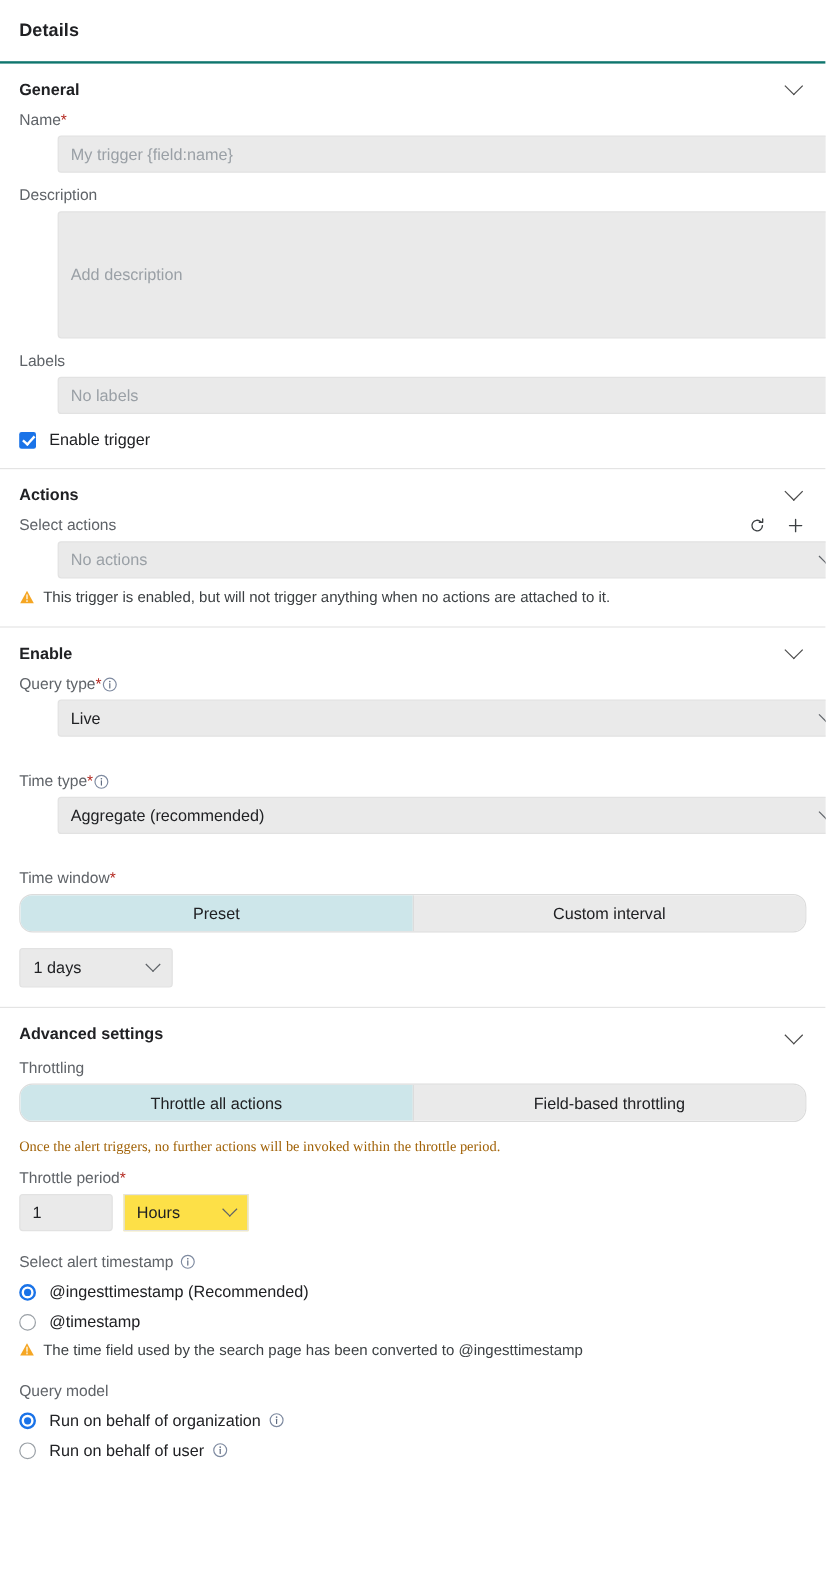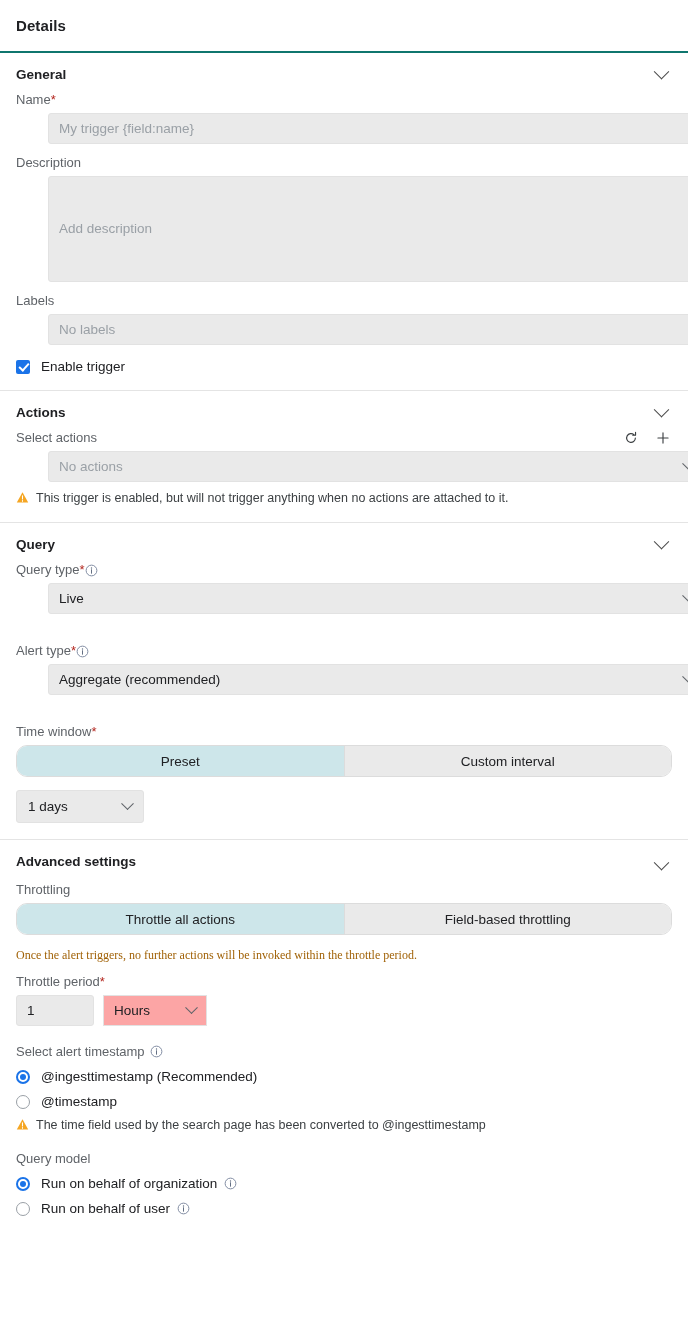--- a/index.html
+++ b/index.html
@@ -187,21 +187,21 @@
     width: 78px; height: 31px;
     background: #eaeaea;
     border: 1px solid #e2e2e2;
     border-radius: 3px;
     font-size: 13.5px; color: #202124;
     padding: 0 10px;
     display: flex; align-items: center;
   }
   .small-select {
     width: 104px; height: 31px;
-    background: #fca5a5;
+    background: #fde047;
     border: 1px solid #e2e2e2;
     border-radius: 0;
     font-size: 13.5px; color: #202124;
     padding: 0 10px;
     display: flex; align-items: center; justify-content: space-between;
     cursor: pointer;
   }
   .tiny-select {
     width: 128px; height: 33px;
     background: #eaeaea;
@@ -324,21 +324,21 @@
     <svg class="warn-ico" width="13" height="13" viewBox="0 0 16 16">
       <path d="M8 1.6 15 14.3H1z" fill="#f5a623"></path>
       <path d="M8 5.8v4M8 11.6v.9" stroke="#fff" stroke-width="1.3" stroke-linecap="round"></path>
     </svg>
     <span>This trigger is enabled, but will not trigger anything when no actions are attached to it.</span>
   </div>
 </div>
 
 <div class="section">
   <div class="section-head">
-    <span class="section-title">Query</span>
+    <span class="section-title">Enable</span>
     <span class="chev-btn">
       <span class="chev"></span>
     </span>
   </div>
 
   <div class="field">
     <div class="flabel">
       <span>Query type</span>
       <span class="req">*</span>
       <svg width="13" height="13" viewBox="0 0 16 16">
@@ -350,21 +350,21 @@
     <div class="select filled">
       <span>Live</span>
       <span class="sel-chev"></span>
     </div>
   </div>
 
   <div class="spacer-18"></div>
 
   <div class="field">
     <div class="flabel">
-      <span>Alert type</span>
+      <span>Time type</span>
       <span class="req">*</span>
       <svg width="13" height="13" viewBox="0 0 16 16">
         <circle cx="8" cy="8" r="6.6" fill="none" stroke="#7e8aa0" stroke-width="1.2"></circle>
         <circle cx="8" cy="4.9" r="0.85" fill="#5f6b80"></circle>
         <path d="M8 7v4.4" stroke="#5f6b80" stroke-width="1.2" stroke-linecap="round"></path>
       </svg>
     </div>
     <div class="select filled">
       <span>Aggregate (recommended)</span>
       <span class="sel-chev"></span>

